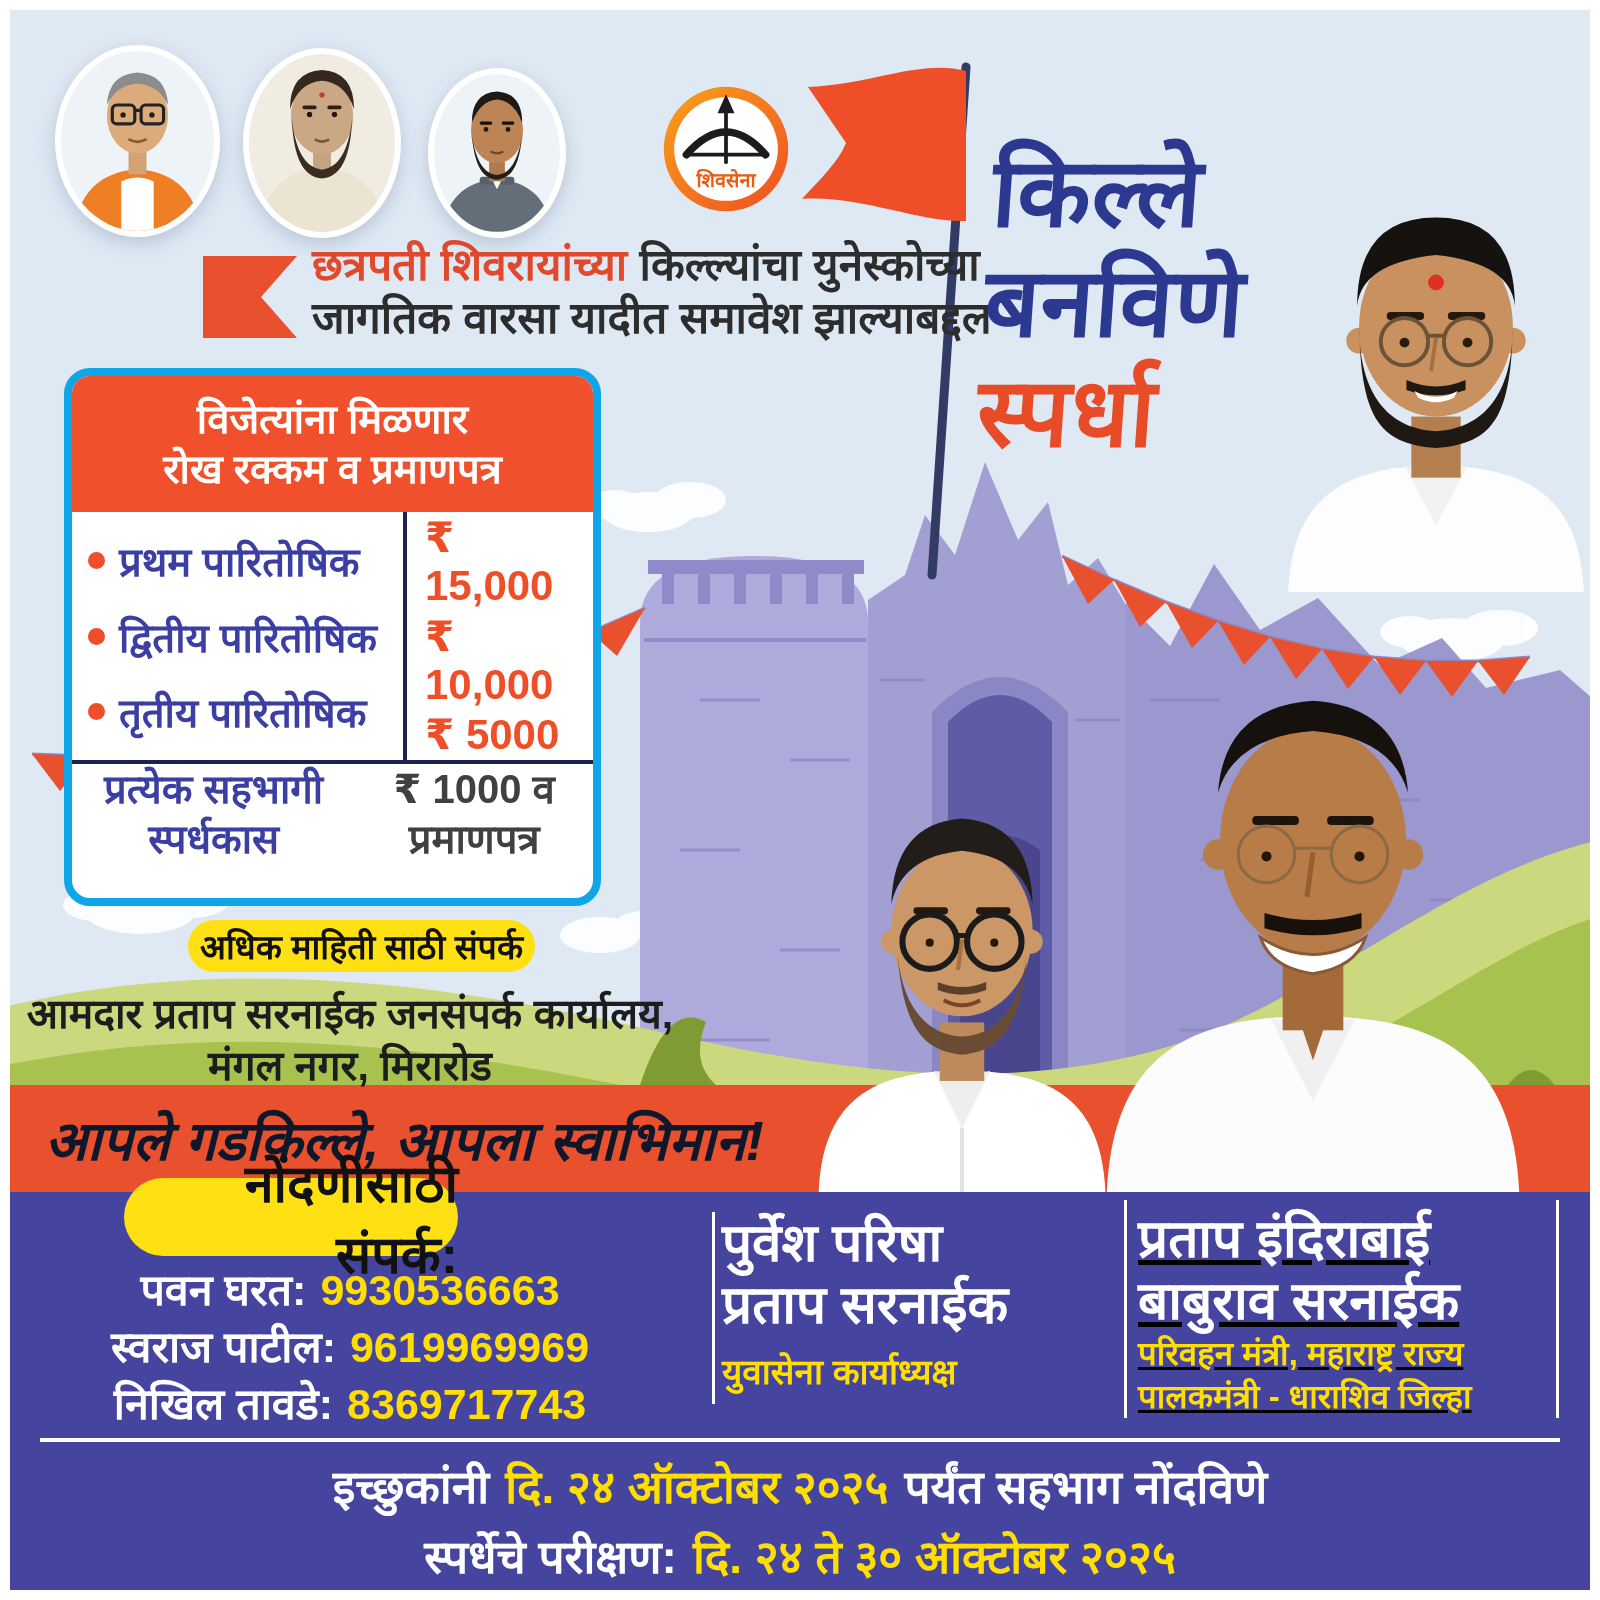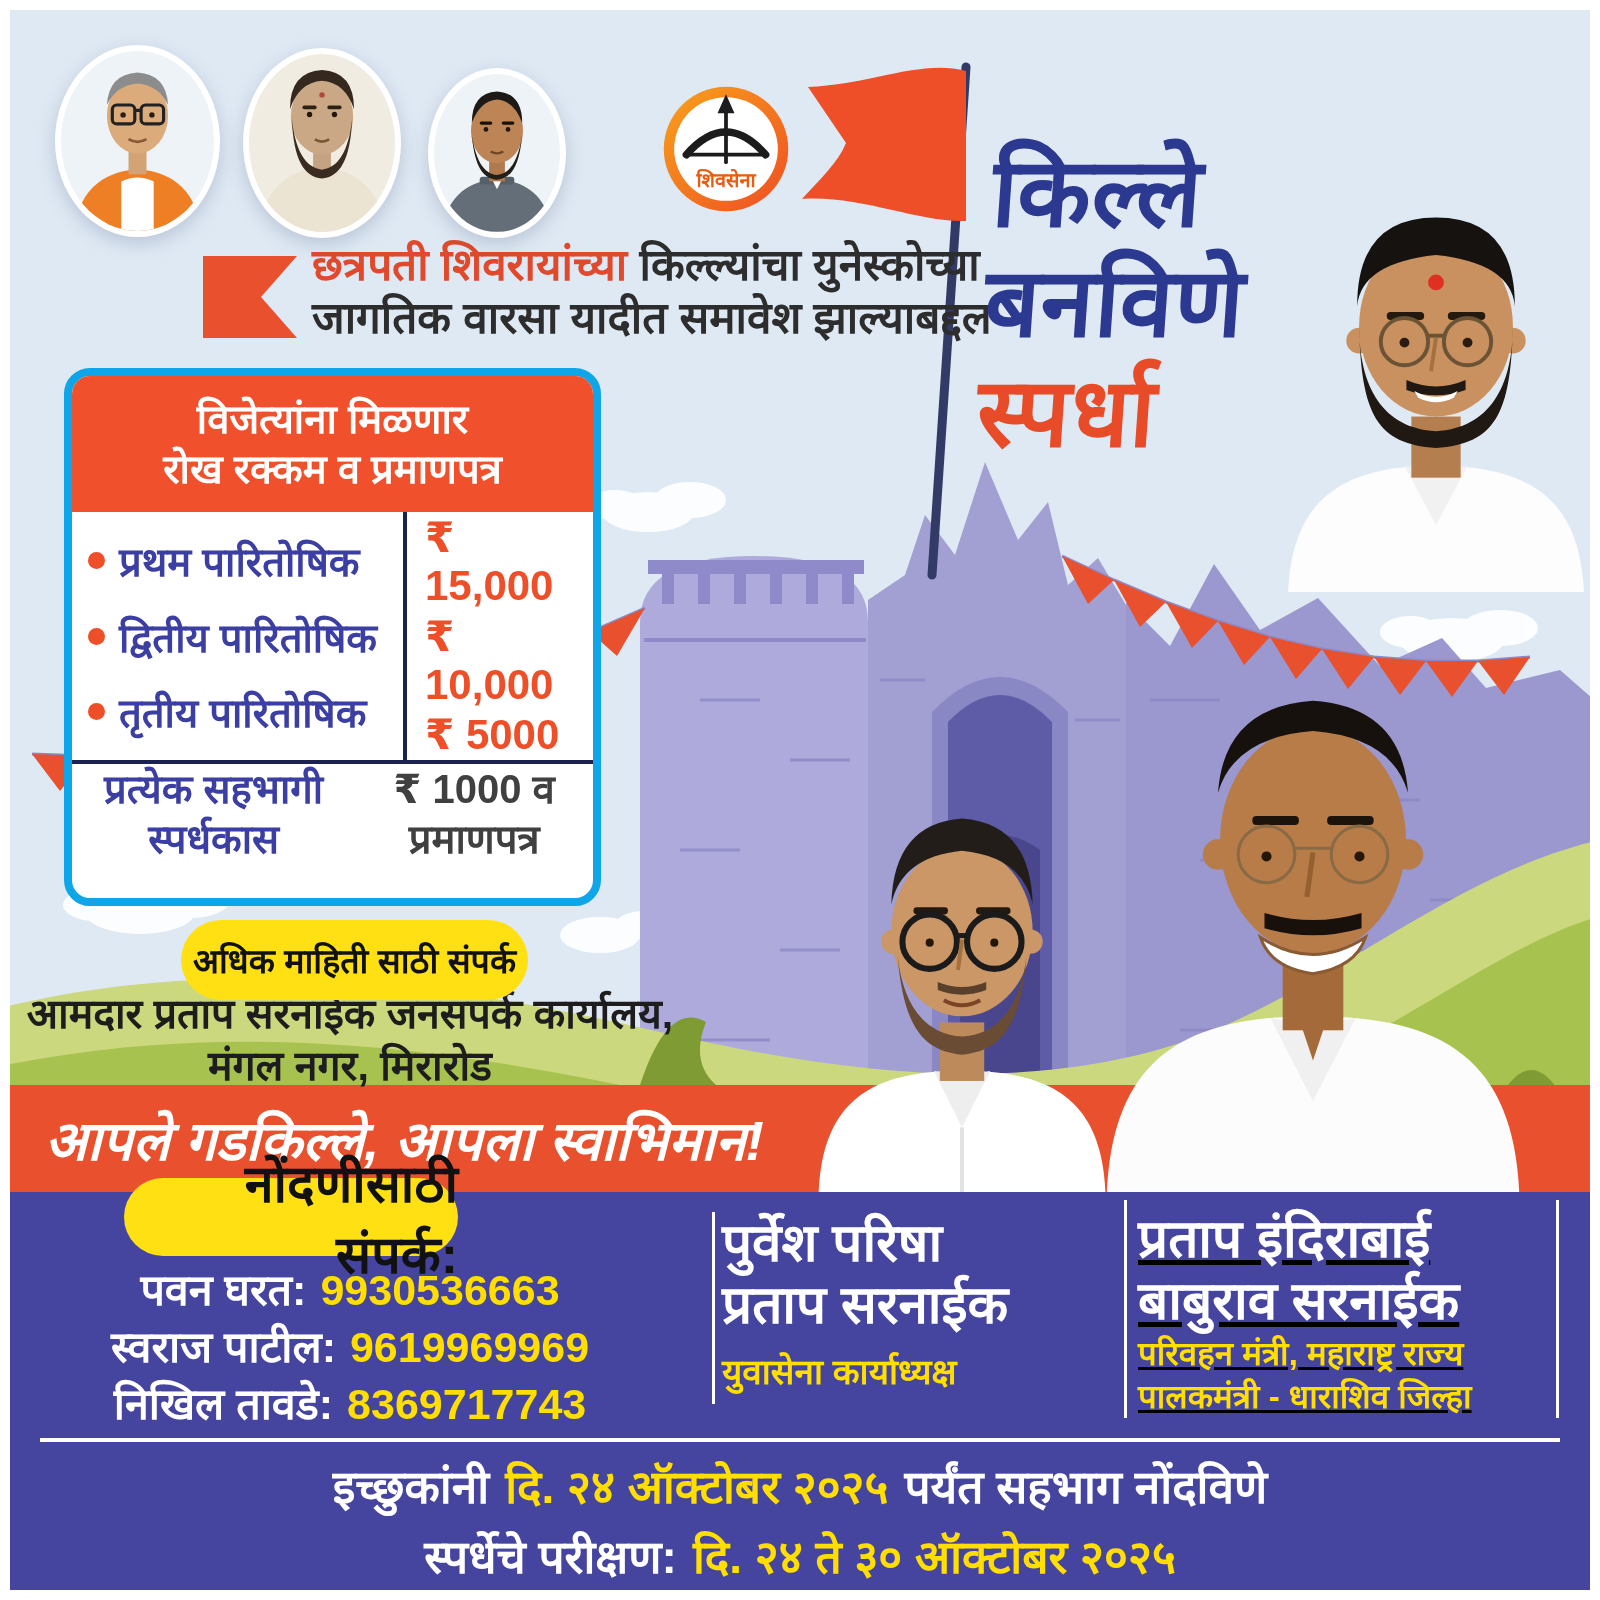--- a/index.html
+++ b/index.html
@@ -58,29 +58,29 @@
   .bullet { width:17px; height:17px; border-radius:50%; background:#ee4f28; margin-right:14px; flex:0 0 auto; }
   .prize-item span { color:#3b3fa3; font-weight:800; font-size:40px; }
   .prize-col-amounts { width:190px; border-left:4px solid #1b2150; display:flex; flex-direction:column; justify-content:space-evenly; padding-left:18px; }
   .prize-amount { color:#ee4f28; font-weight:800; font-size:42px; }
   .prize-footer { border-top:4px solid #1b2150; height:138px; display:flex; flex-direction:row; justify-content:center; text-align:center; }
   .pf1 { color:#3b3fa3; font-weight:800; font-size:40px; line-height:50px; }
   .pf2 { color:#404040; font-weight:800; font-size:40px; line-height:50px; }
 
   
   .pill { background:#ffe013; border-radius:40px; display:flex; align-items:center; justify-content:center; color:#111111; font-weight:800; z-index:6; }
-  #info-pill { left:181px; top:920px; width:347px; height:80px; font-size:34px; }
+  #info-pill { left:188px; top:920px; width:347px; height:52px; font-size:34px; }
   #reg-pill  { left:124px; top:1178px; width:334px; height:78px; font-size:52px; z-index:7;text-align:right; }
 
   #office { left:20px; top:988px; width:660px; text-align:center; z-index:3; }
   #office div { color:#1d1d1d; font-weight:800; font-size:41px; line-height:52px; }
 
   
   #orange-band { left:0; top:1085px; width:1600px; height:107px; background:#e8502e; z-index:2; display:flex; align-items:center; }
-  #slogan { color:#ffffff; font-weight:800; font-style:italic; font-size:55px; padding-left:45px; }
+  #slogan { color:#0f172a; font-weight:800; font-style:italic; font-size:55px; padding-left:45px; }
 
   
   #purvesh { left:803px; top:768px; width:318px; height:424px; z-index:4; }
   #pratap  { left:1098px; top:626px; width:430px; height:566px; z-index:4; }
 
   
   #blue-section { left:0; top:1192px; width:1600px; height:408px; background:#4545a0; z-index:5; }
 
   #contacts { left:20px; top:1262px; width:660px; text-align:center; z-index:6; }
   .contact-row { font-size:43px; font-weight:800; line-height:57px; }

